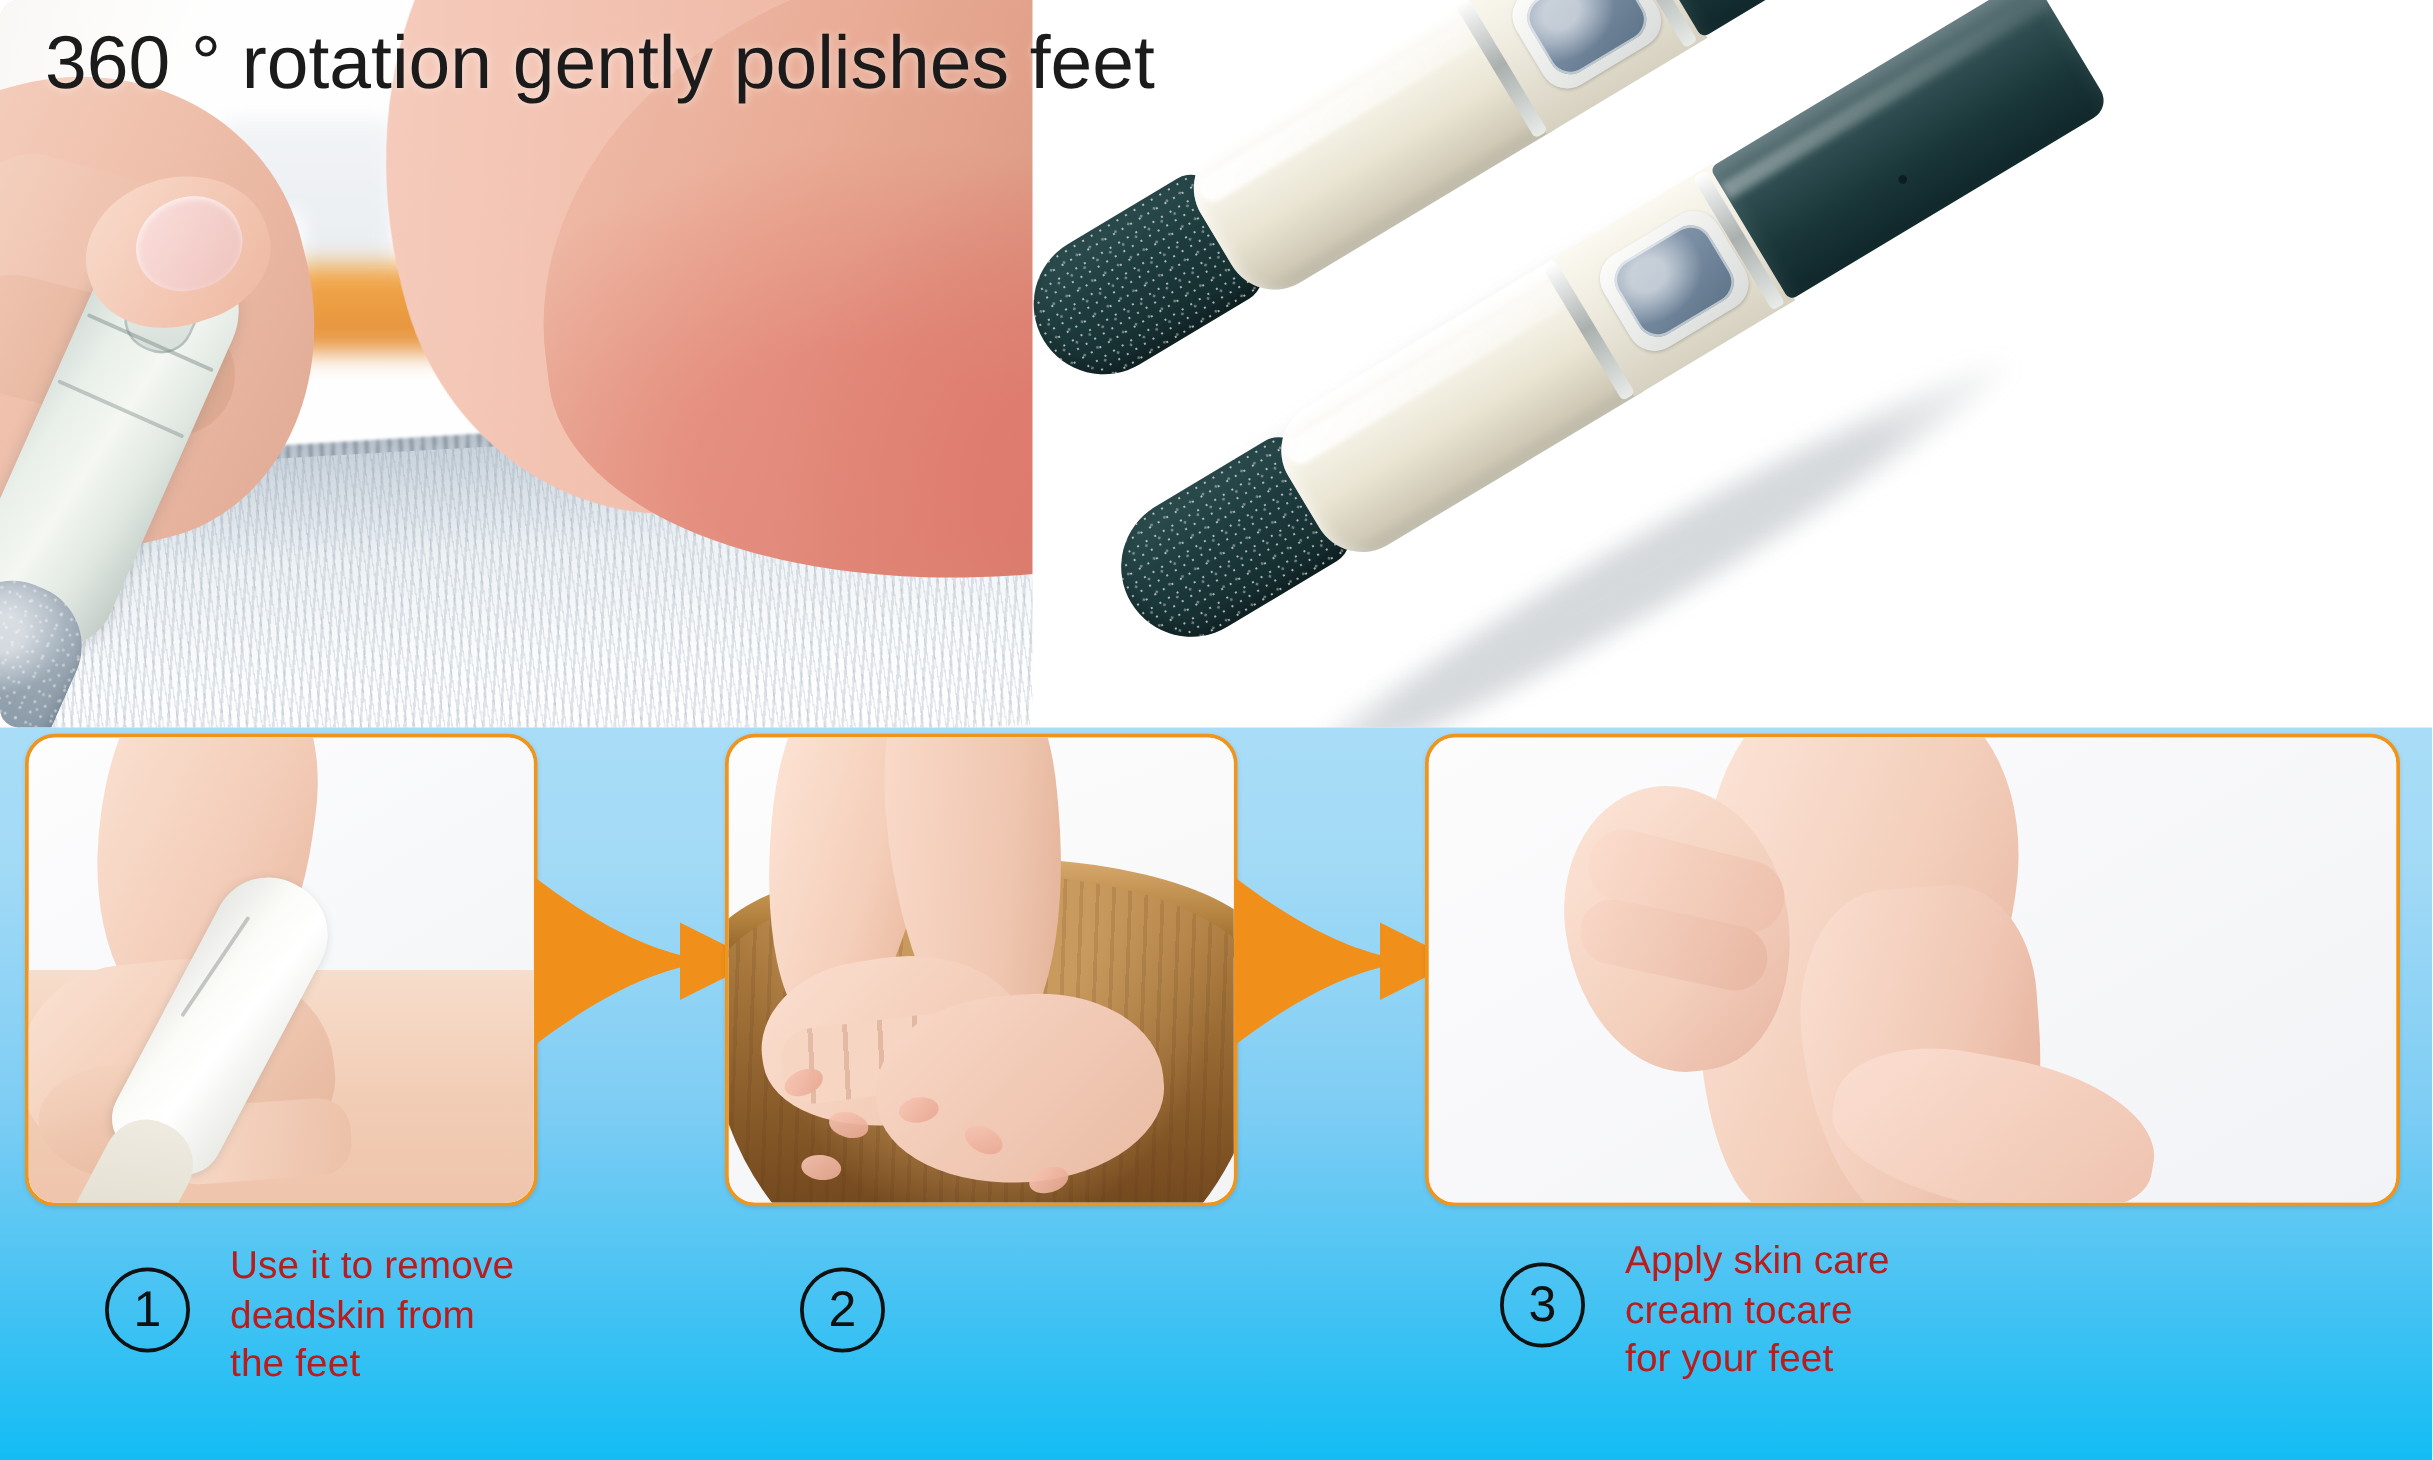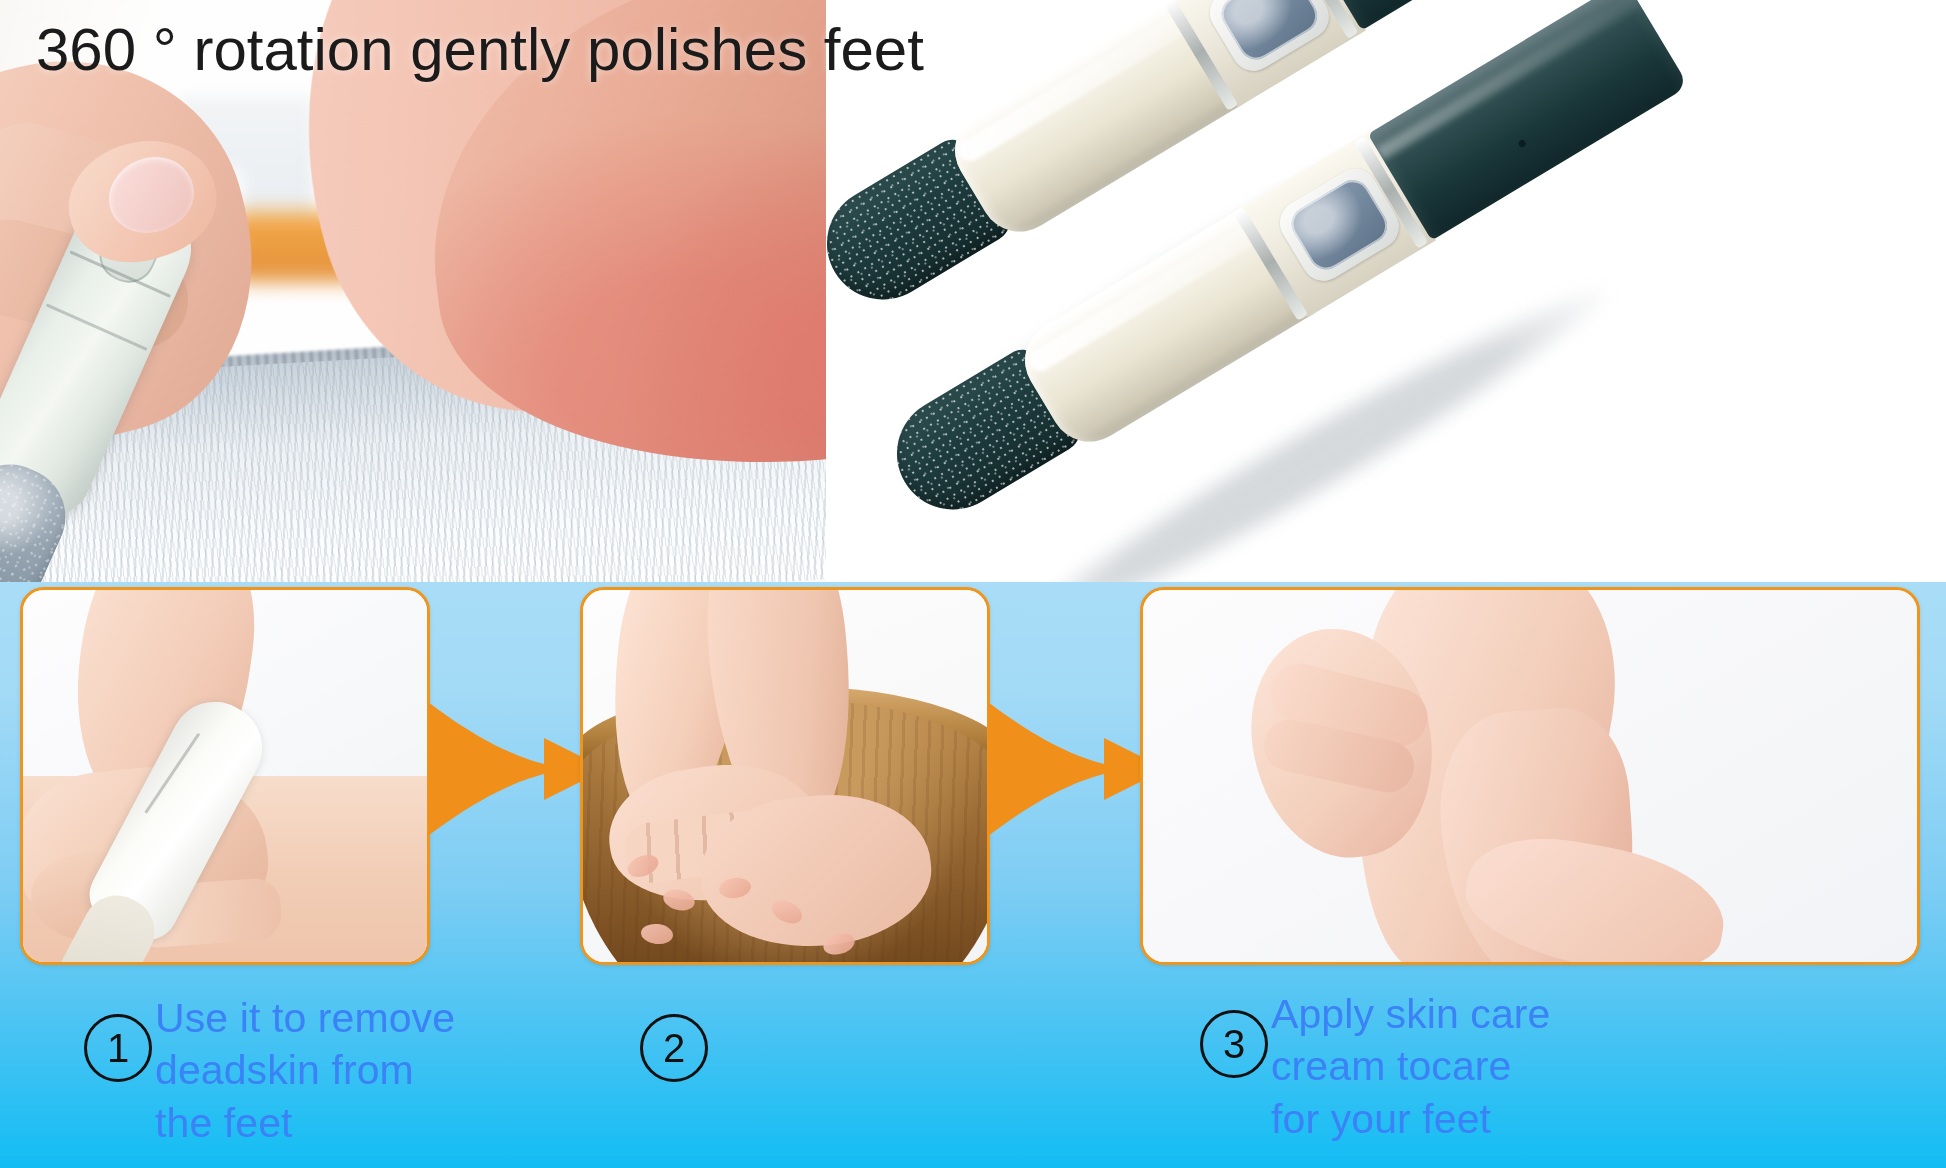--- a/index.html
+++ b/index.html
@@ -12,20 +12,21 @@
     width:1946px; height:1168px;
     overflow:hidden;
     background:#fff;
   }
 
   
   .hero {
     position:absolute; left:0; top:0; width:1946px; height:582px;
     overflow:hidden;
     background:#ffffff;
+    border-radius:15px;
   }
   
   .hero-bg {
     position:absolute; inset:0;
     background:
       radial-gradient(circle at 22% 22%, rgba(255,255,255,.95) 0 18%, rgba(255,255,255,0) 42%),
       linear-gradient(100deg,#f3efe9 0%, #f7f3ed 28%, #ffffff 56%, #ffffff 100%);
   }
   
   .hero-window {
@@ -356,22 +357,22 @@
   .step-3 { left:1200px; top:988px; }
 
   .circle {
     width:68px; height:68px; flex:0 0 68px;
     border:3.5px solid #111; border-radius:50%;
     display:flex; align-items:center; justify-content:center;
     font-size:40px; line-height:1; color:#111;
     margin-top:22px;
   }
   .step-text {
-    margin-left:3px;
-    font-size:41px; line-height:1.28; color:#3b82f6;
+    margin-left:32px;
+    font-size:31px; line-height:1.28; color:#b91c1c;
     white-space:pre-line; letter-spacing:.1px;
   }
 
   
   .notes {
     position:absolute; left:8px; top:1082px; width:1930px;
     color:#e01717; font-size:25px; line-height:1.34; letter-spacing:.1px;
   }
   .notes div { white-space:pre; }
 </style>

